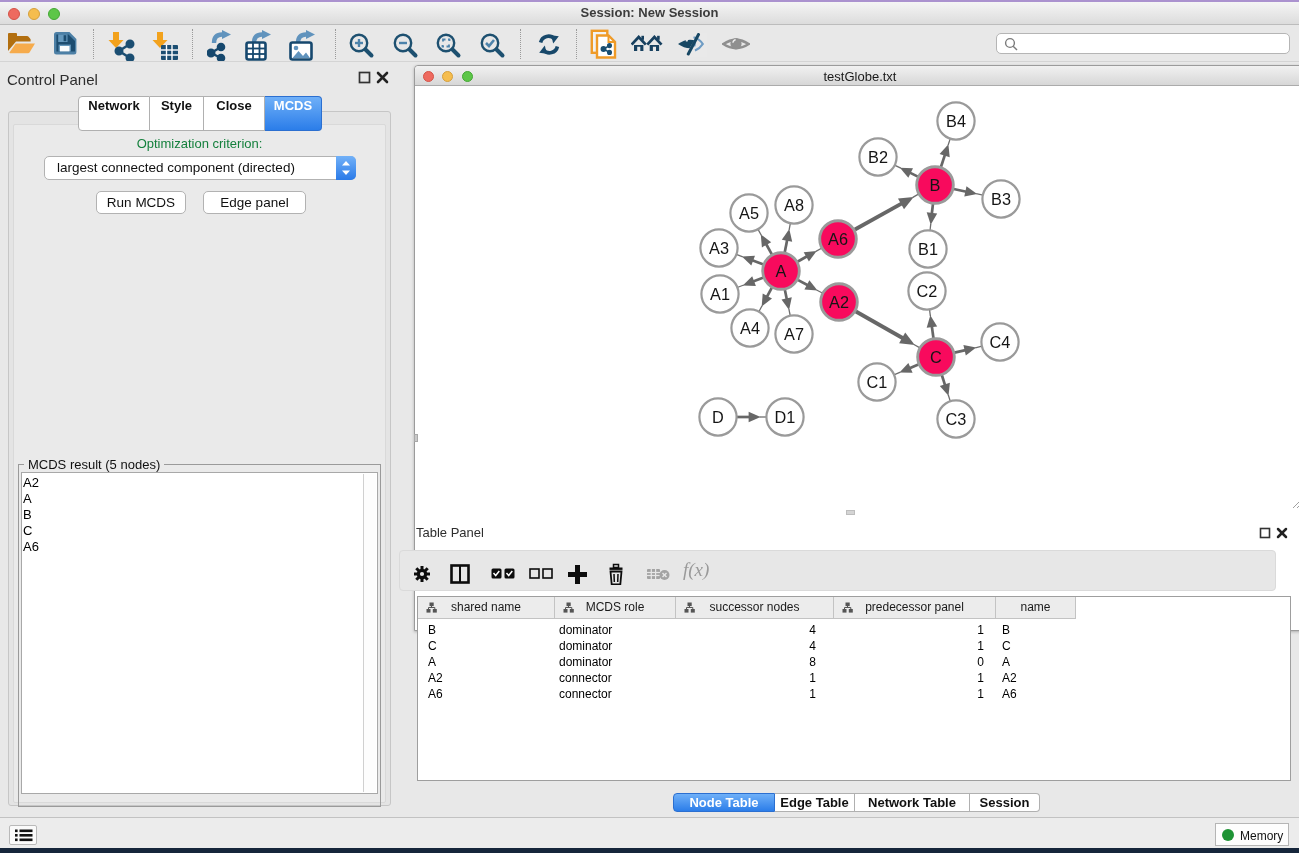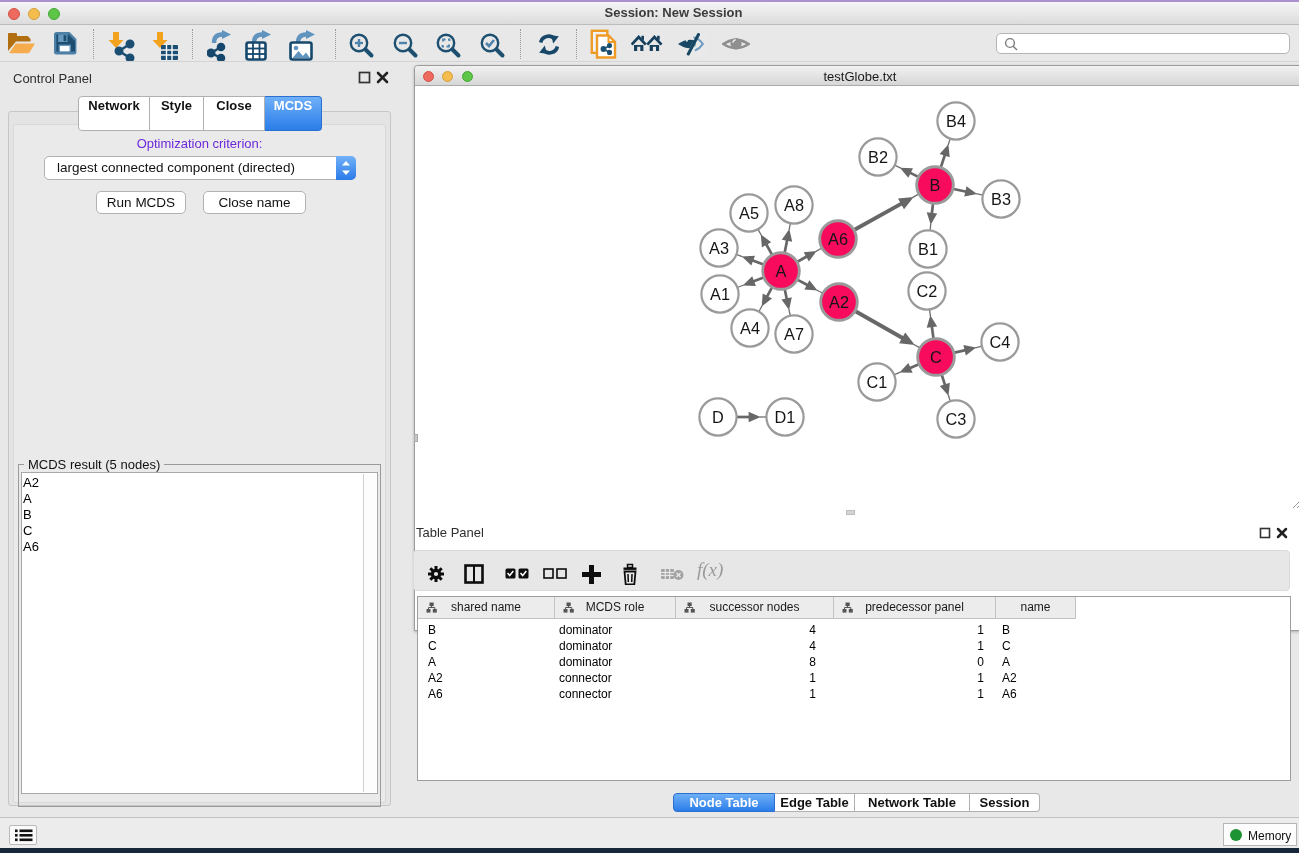--- a/index.html
+++ b/index.html
@@ -1,48 +1,48 @@
 <!DOCTYPE html>
 <html><head>
 <meta charset="utf-8">
 <style>
 * { margin:0; padding:0; box-sizing:border-box; }
 html,body { width:1299px; height:853px; overflow:hidden; }
 body { font-family:"Liberation Sans", sans-serif; background:#e8e8e8; position:relative; }
-.abs { position:absolute;padding-left:24px; }
+.abs { position:absolute; }
 .titlebar { left:0; top:0; width:1299px; height:25px;
   background:linear-gradient(#f5f5f5,#dcdcdc);
   border-top:2px solid #ab92cf; border-bottom:1px solid #bcbcbc; }
 .tl { position:absolute; width:12px; height:12px; border-radius:50%; top:6px; }
 .tl.r { background:#ee6a5f; border:1px solid #d45348; }
 .tl.y { background:#f5bd4e; border:1px solid #d6a03c; }
 .tl.g { background:#5dc648; border:1px solid #44a834; }
 .apptitle { position:absolute; top:3px; font-weight:bold; width:100%; text-align:center;
   font-size:13px; color:#3c3c3c; }
 .toolbar { left:0; top:26px; width:1299px; height:36px; border-bottom:1px solid #d4d4d4; }
 .sep { position:absolute; top:3px; height:30px; width:0;
   border-left:1px dotted #9a9a9a; }
 .ticon { position:absolute; top:0; }
 .search { position:absolute; left:996px; top:7px; width:294px; height:21px;
   background:#fff; border:1px solid #b5b5b5; border-radius:5px; }
 .panelbg { left:0; top:62px; width:399px; height:755px; background:#e8e8e8; }
-.cp-title { position:absolute; left:13px; top:9px; font-size:13px; color:#2e2e2e; }
+.cp-title { position:absolute; left:7px; top:9px; font-size:15px; color:#2e2e2e; }
 .winbtns { position:absolute; }
 .tabs { position:absolute; display:flex; height:35px; z-index:5; }
 .tab { background:#fff; border:1px solid #b0b0b0; border-left:none;
   font-size:13px; font-weight:bold; color:#111; padding:0; white-space:nowrap; line-height:17px; text-align:center; }
 .tab.first { border-left:1px solid #b0b0b0; border-radius:4px 0 0 4px; }
 .tab.last { border-radius:0 4px 4px 0; }
 .tab.sel { background:linear-gradient(#6fb0f8,#2b7de9); color:#fff; border-color:#2b6fd0; }
 .cp-box { position:absolute; left:8px; top:49px; width:383px; height:695px;
   background:#e4e4e4; border:1px solid #c6c6c6; border-radius:3px; }
 .cp-inner { position:absolute; left:4px; top:12px; width:373px; height:679px;
   background:#eaeaea; border:1px solid #d9d9d9; border-radius:2px; }
 .optlabel { position:absolute; left:0; top:24px; width:100%; text-align:center;
-  font-size:13px; color:#6d28d9; }
+  font-size:13px; color:#15803d; }
 .combo { position:absolute; left:30px; top:44px; width:312px; height:24px;
   background:#fff; border:1px solid #b2b2b2; border-radius:5px;
   font-size:13.5px; color:#111; line-height:22px; padding-left:12px; }
 .combo .spin { position:absolute; right:-1px; top:-1px; width:20px; height:24px;
   border-radius:0 5px 5px 0; background:linear-gradient(#72b1f8,#2a7ae8); }
 .btn { position:absolute; height:23px; background:#fff; border:1px solid #b2b2b2;
   border-radius:5px; font-size:13.5px; color:#111; text-align:center; line-height:21px; }
 .fieldset { position:absolute; left:9px; top:352px; width:363px; height:343px;
   border:1px solid #9a9a9a; }
 .fieldset .legend { position:absolute; left:5px; top:-8px; background:#eaeaea;
@@ -51,36 +51,36 @@
   background:#fff; border:1px solid #a8a8a8; font-size:13px; color:#000; }
 .listbox { padding-top:2px; }
 .listbox .item { padding-left:1px; height:16px; line-height:16px; }
 .sbtrack { position:absolute; right:1px; top:1px; bottom:1px; width:13px;
   border-left:1px solid #d0d0d0; background:#fdfdfd; }
 .statusbar { left:0; top:817px; width:1299px; height:31px; background:#ececec;
   border-top:1px solid #c2c2c2; }
 .bottomstrip { left:0; top:848px; width:1299px; height:5px; background:#16263b; }
 .listbtn { position:absolute; left:9px; top:7px; width:28px; height:20px;
   background:#fafafa; border:1px solid #b9b9b9; border-radius:2px; }
-.membtn { position:absolute; right:2px; top:5px; width:74px; height:23px;
+.membtn { position:absolute; right:10px; top:5px; width:74px; height:23px;
   background:#fdfdfd; border:1px solid #b5b5b5; }
 .membtn .dot { position:absolute; left:6px; top:5px; width:12px; height:12px;
   border-radius:50%; background:#1d9334; }
 .membtn .mtxt { position:absolute; left:24px; top:4.5px; font-size:12px; color:#111; }
 .netwin { left:405px; top:65px; width:892px; height:566px;
   background:#fff; border:1px solid #9b9b9b; border-radius:4px 4px 0 0;
   box-shadow:0 1px 3px rgba(0,0,0,0.25);margin-left:9px; }
 .netwin .wtitle { position:absolute; left:0; top:0; width:100%; height:20px;
   background:linear-gradient(#f1f1f1,#d7d7d7); border-bottom:1px solid #ababab;
   border-radius:4px 4px 0 0; }
 .netwin .wtxt { position:absolute; width:100%; top:3px; text-align:center; font-size:13px; color:#1a1a1a; }
 .netcontent { position:absolute; left:0; top:21px; width:890px; height:423px; background:#fff;text-align:right; }
 .tpanel { left:399px; top:517px; width:900px; height:300px; }
 .tp-title { position:absolute; left:17px; top:8px; font-size:13px; color:#2e2e2e; }
-.tptoolbar { position:absolute; left:14px; top:33px; width:877px; height:41px;
+.tptoolbar { position:absolute; left:0; top:33px; width:877px; height:41px;
   background:#e7e7e7; border:1px solid #dadada; border-radius:4px; }
 .tbl { position:absolute; left:18px; top:79px; width:874px; height:185px;
   background:#fff; border:1px solid #9e9e9e; font-size:12px; }
 .th { position:absolute; top:0; height:22px; background:#ececec;
   border-right:1px solid #c3c3c3; border-bottom:1px solid #c3c3c3;
   text-align:center; line-height:21px; color:#1a1a1a; }
 .td { position:absolute; height:16px; line-height:16px; color:#000; }
 .btabs { position:absolute; left:0; top:272px; width:900px; text-align:center; }
 </style>
 </head>
@@ -252,21 +252,21 @@
     <div class="optlabel">Optimization criterion:</div>
     <div class="combo" style="left:35px">largest connected component (directed)
       <div class="spin">
         <svg width="20" height="24" style="position:absolute;left:0;top:0">
           <path d="M10 5 l4 4.5 h-8 z" fill="#fff"></path>
           <path d="M10 19 l4 -4.5 h-8 z" fill="#fff"></path>
         </svg>
       </div>
     </div>
     <div class="btn" style="left:87px;top:79px;width:90px">Run MCDS</div>
-    <div class="btn" style="left:194px;top:79px;width:103px">Close name</div>
+    <div class="btn" style="left:194px;top:79px;width:103px">Edge panel</div>
     <div class="fieldset">
       <div class="legend">MCDS result (5 nodes)</div>
       <div class="listbox">
         <div class="item">A2</div>
         <div class="item">A</div>
         <div class="item">B</div>
         <div class="item">C</div>
         <div class="item">A6</div>
         <div class="sbtrack"></div>
       </div>

